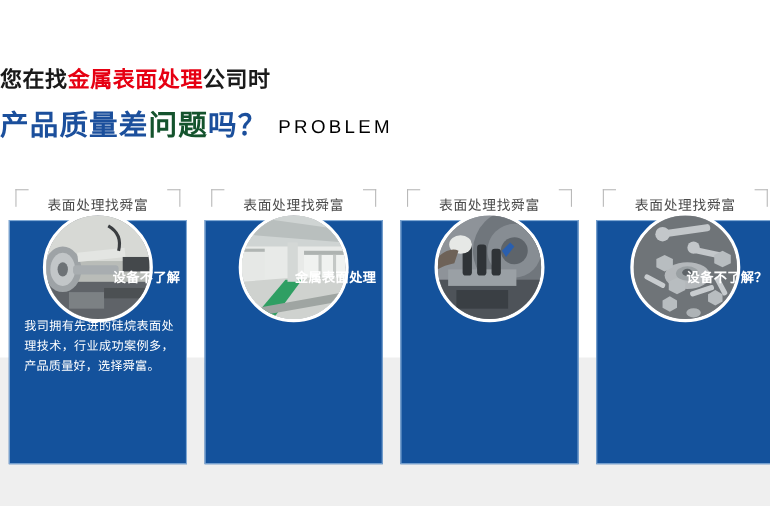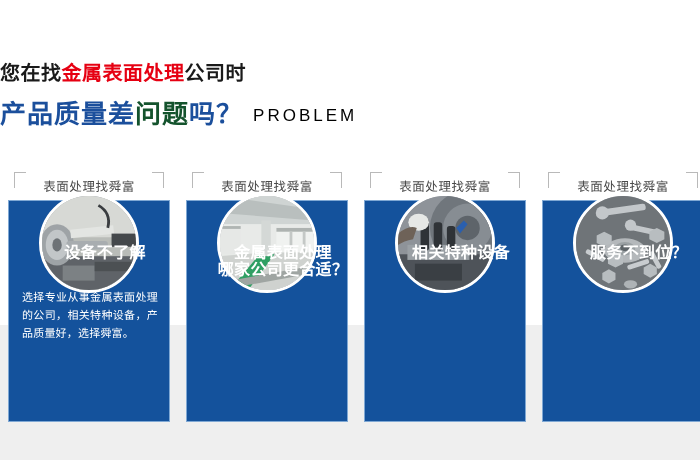--- a/index.html
+++ b/index.html
@@ -166,26 +166,26 @@
     background: #8d9299;
   }
   .photo-art {
     position: absolute;
     inset: 0;
   }
 
   
   .panel-title {
     position: absolute;
-    left: 22px;
+    left: 6px;
     top: 104px;
     width: 150px;
-    text-align: center;
+    text-align: right;
     color: #ffffff;
-    font-size: 16px;
+    font-size: 12px;
     font-weight: 700;
     line-height: 17px;
     letter-spacing: 0.3px;
     z-index: 4;
   }
   .panel-body {
     position: absolute;
     left: 14px;
     top: 148px;
     width: 136px;
@@ -236,21 +236,21 @@
           <rect x="30" y="36" width="46" height="9" fill="#e3e5e2" transform="rotate(-6 30 36)"></rect>
           <path d="M60 10 Q74 18 70 34" stroke="#3a3d40" stroke-width="3" fill="none"></path>
           <rect x="22" y="74" width="34" height="16" fill="#7c8184"></rect>
           <rect x="56" y="70" width="44" height="10" fill="#4c5053"></rect>
           <rect x="74" y="40" width="26" height="14" fill="#44484b"></rect>
         </svg>
       </div>
       <div class="panel-title">
         <div>设备不了解</div>
       </div>
-      <div class="panel-body">选择专业从事金属表面处理的公司，相关特种设备，产品质量好，选择舜富。</div>
+      <div class="panel-body">我司拥有先进的硅烷表面处理技术，行业成功案例多，产品质量好，选择舜富。</div>
     </div>
 
     <div class="card c1">
       <div class="card-plate"></div>
       <div class="card-head">
         <span class="bracket tl"></span>
         <span class="bracket tr"></span>
         <div class="card-head-label">表面处理找舜富</div>
       </div>
       <div class="panel"></div>
@@ -267,21 +267,20 @@
           <rect x="60" y="34" width="40" height="4" fill="#aeb3b1"></rect>
           <rect x="74" y="38" width="3" height="22" fill="#c4c8c6"></rect>
           <rect x="88" y="38" width="3" height="22" fill="#c4c8c6"></rect>
           <rect x="0" y="32" width="22" height="30" fill="#e6e8e6"></rect>
           <rect x="0" y="32" width="22" height="3" fill="#b0b5b3"></rect>
           <rect x="44" y="26" width="10" height="38" fill="#d4d8d6"></rect>
         </svg>
       </div>
       <div class="panel-title">
         <div>金属表面处理</div>
-        <div>哪家公司更合适？</div>
       </div>
     </div>
 
     <div class="card c2">
       <div class="card-plate"></div>
       <div class="card-head">
         <span class="bracket tl"></span>
         <span class="bracket tr"></span>
         <div class="card-head-label">表面处理找舜富</div>
       </div>
@@ -297,21 +296,20 @@
           <rect x="24" y="24" width="9" height="34" rx="3" fill="#2f3337"></rect>
           <rect x="38" y="28" width="9" height="30" rx="3" fill="#2f3337"></rect>
           <rect x="52" y="32" width="9" height="26" rx="3" fill="#2f3337"></rect>
           <ellipse cx="22" cy="28" rx="11" ry="9" fill="#e6e8e6"></ellipse>
           <path d="M0 40 Q12 30 20 34 L16 46 Q6 48 0 52 Z" fill="#6e6258"></path>
           <path d="M62 34 L70 26 L74 30 L66 40 Z" fill="#2a5fae"></path>
           <rect x="18" y="72" width="50" height="18" fill="#3a3f44"></rect>
         </svg>
       </div>
       <div class="panel-title">
-        <div>相关特种设备</div>
       </div>
     </div>
 
     <div class="card c3">
       <div class="card-plate"></div>
       <div class="card-head">
         <span class="bracket tl"></span>
         <span class="bracket tr"></span>
         <div class="card-head-label">表面处理找舜富</div>
       </div>
@@ -337,18 +335,18 @@
           </g>
           <g fill="#c8cccf">
             <rect x="12" y="56" width="22" height="5" rx="2" transform="rotate(28 12 56)"></rect>
             <rect x="54" y="74" width="24" height="5" rx="2" transform="rotate(-18 54 74)"></rect>
             <rect x="82" y="58" width="20" height="5" rx="2" transform="rotate(62 82 58)"></rect>
           </g>
           <ellipse cx="58" cy="94" rx="7" ry="4.5" fill="#aeb3b6"></ellipse>
         </svg>
       </div>
       <div class="panel-title">
-        <div>服务不到位？</div>
+        <div>设备不了解？</div>
       </div>
     </div>
 
   </div>
 </div>
 
 </body></html>

